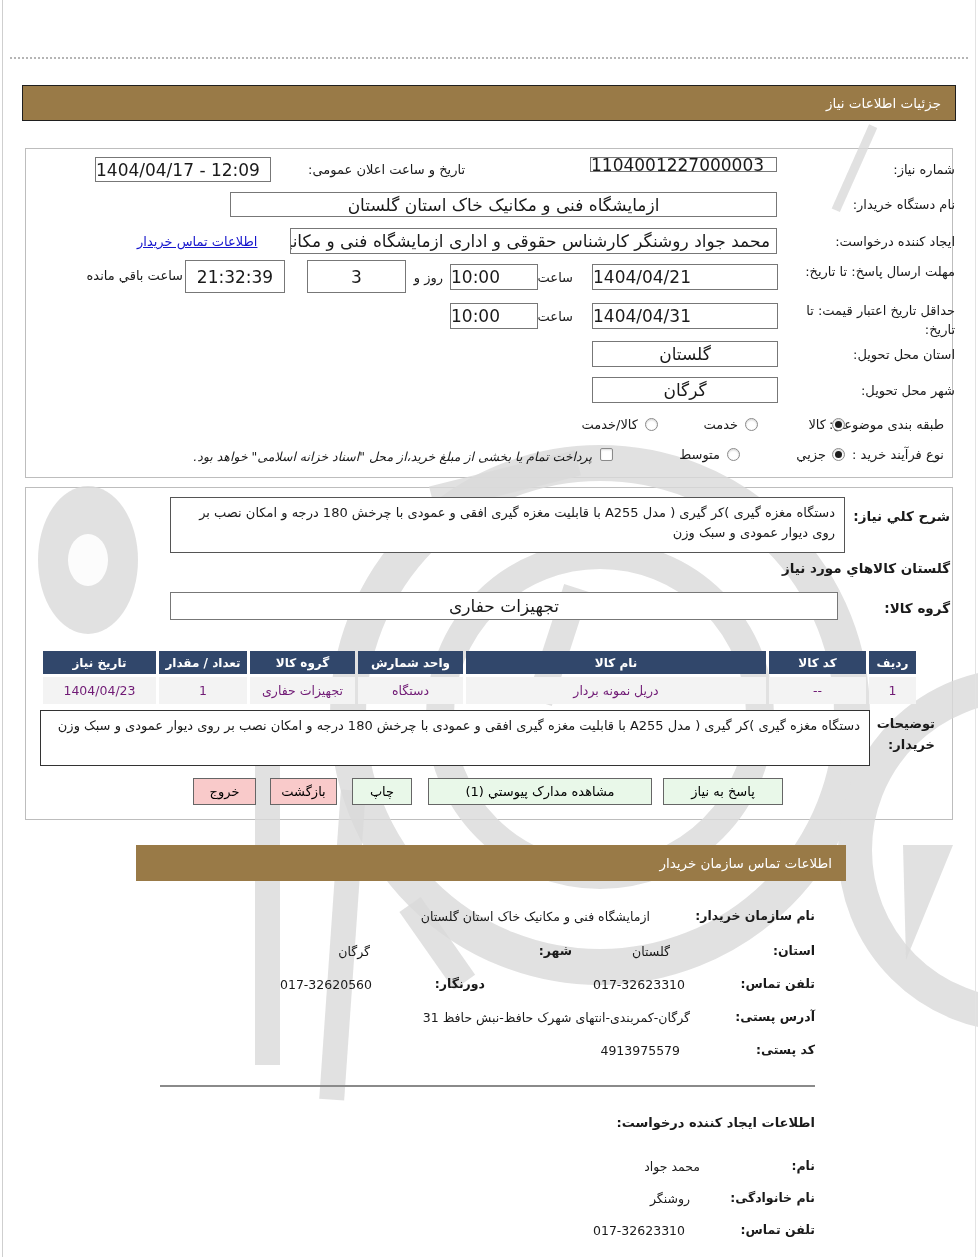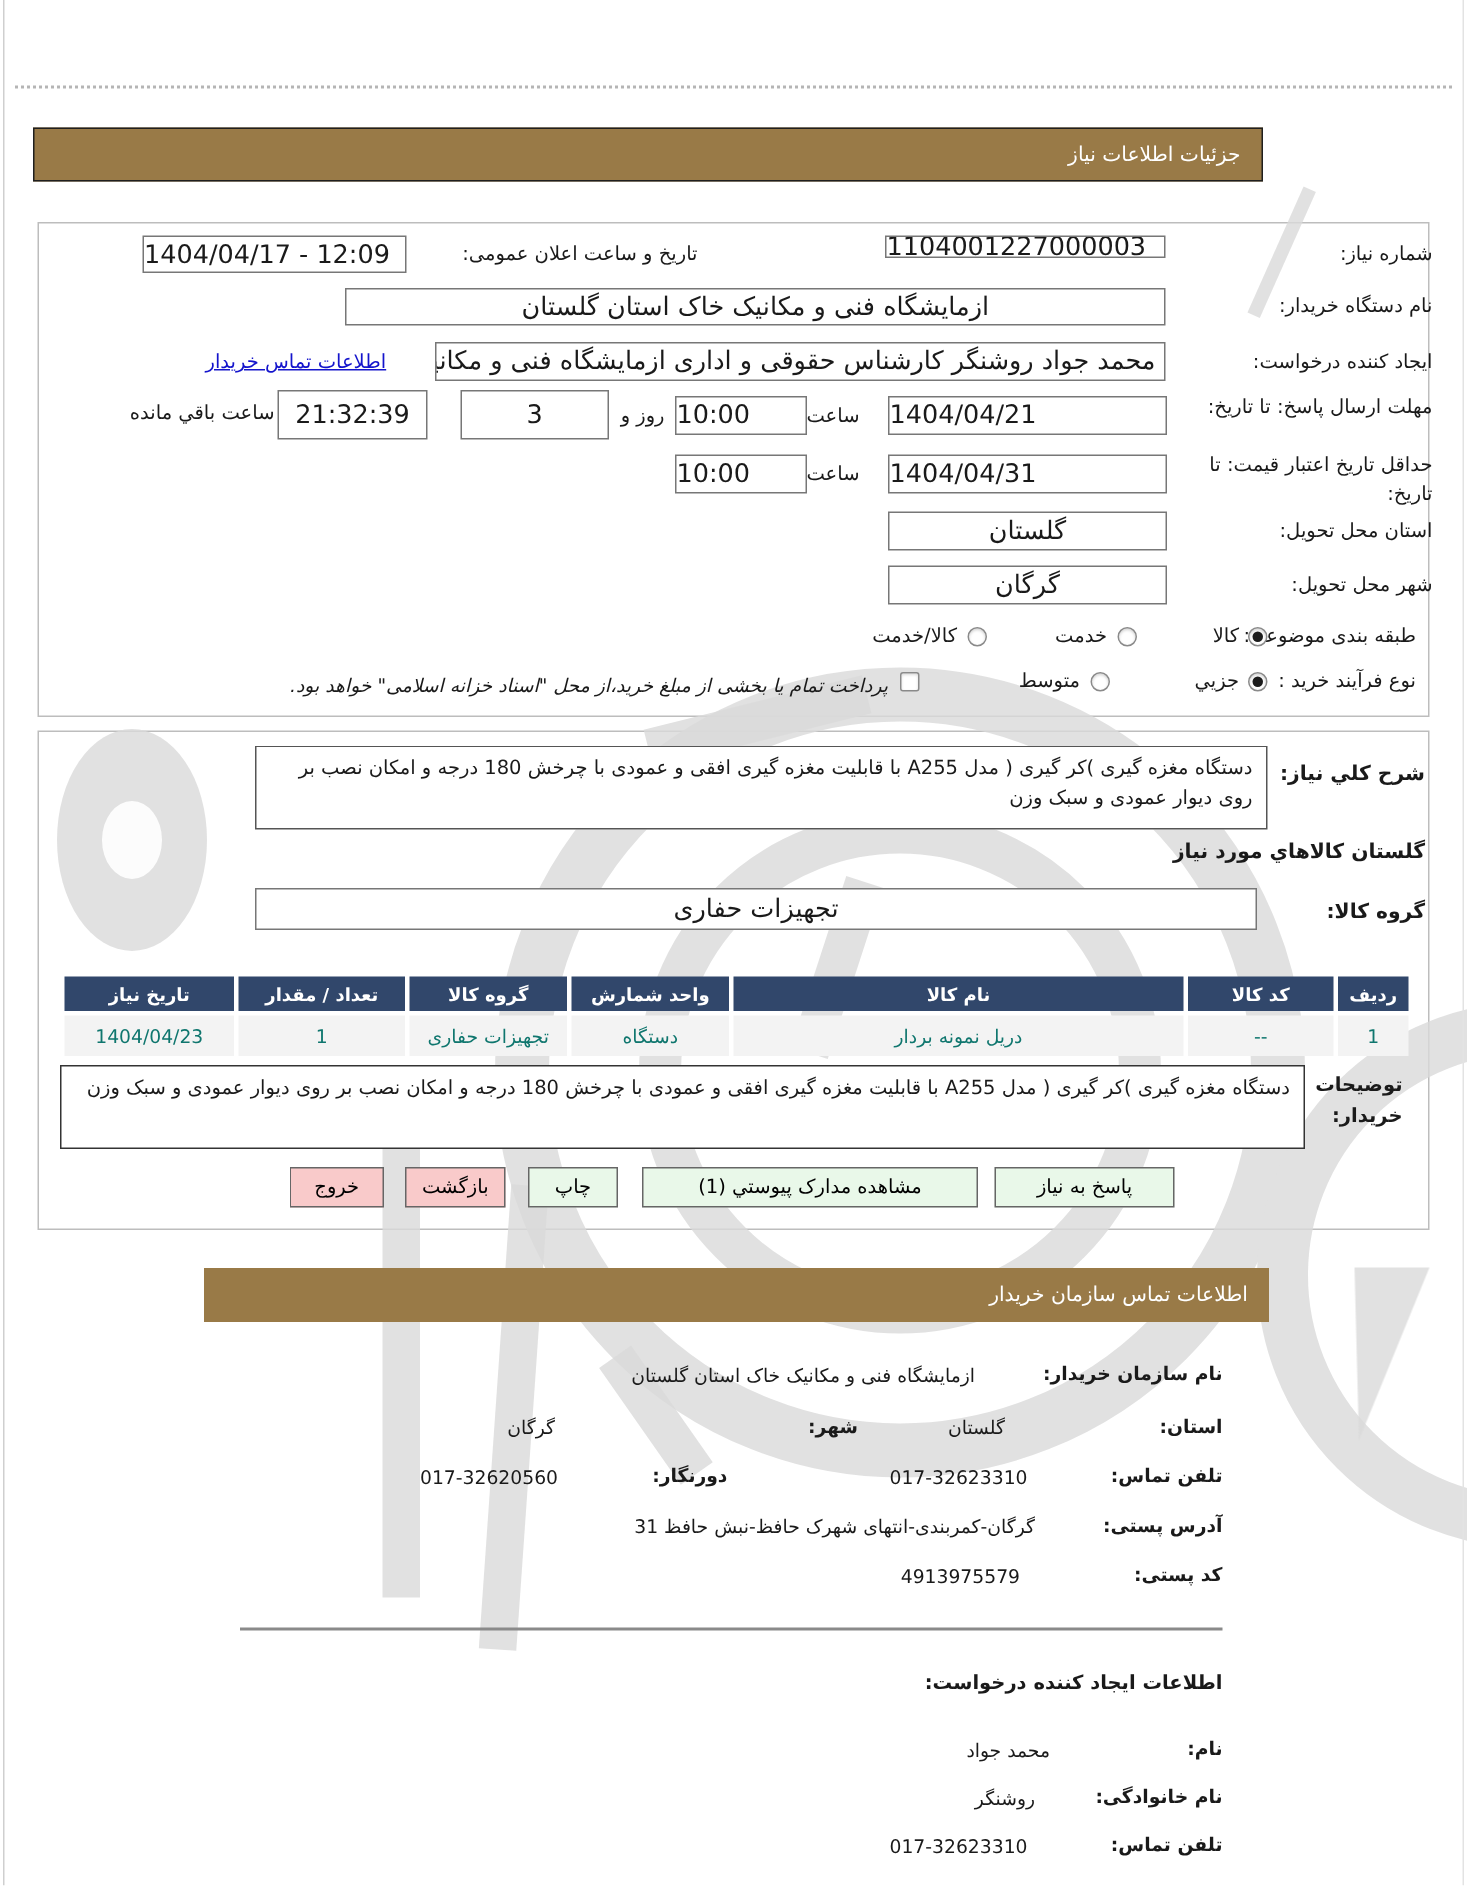--- a/index.html
+++ b/index.html
@@ -19,21 +19,21 @@
   .dotted-sep { left: 10px; top: 57px; width: 958px; border-top: 2px dotted #b5b5b5; z-index: 2; }
   
   .bar {
     background: #997a47;
     color: #ffffff;
     font-size: 13.5px;
     display: flex; align-items: center;
     padding-right: 14px;
     z-index: 3;
   }
-  .bar1 { left: 22px; top: 85px; width: 820px; height: 36px; border: 1px solid #1f1f1f; }
+  .bar1 { left: 22px; top: 85px; width: 934px; height: 36px; border: 1px solid #1f1f1f; }
   .bar2 { left: 136px; top: 845px; width: 710px; height: 36px; }
   
   .panel { border: 1px solid #bdbdbd; background: transparent; z-index: 0; position: absolute; }
   .panel1 { left: 25px; top: 148px; width: 928px; height: 330px; }
   .panel2 { left: 25px; top: 487px; width: 928px; height: 333px; }
   
   .lbl { position: absolute; z-index: 3; font-size: 13px; white-space: nowrap; }
   .lbl2 { position: absolute; z-index: 3; font-size: 13px; width: 155px; text-align: right; line-height: 1.45; }
   .b { font-weight: bold; }
   
@@ -62,21 +62,21 @@
     font-size: 13px; line-height: 1.5;
     padding: 5px 9px; text-align: right; overflow: hidden;
   }
   
   .items { position: absolute; z-index: 3; left: 40px; top: 648px; border-collapse: separate; border-spacing: 3px; }
   .items th {
     background: #31476b; color: #fff; font-weight: bold; font-size: 12px;
     height: 23px; padding: 0 6px; text-align: center; white-space: nowrap;
   }
   .items td {
-    background: #f3f3f3; color: #0f766e; font-size: 12.5px;
+    background: #f3f3f3; color: #701a75; font-size: 12.5px;
     height: 27px; padding: 0 6px; text-align: center; white-space: nowrap;
   }
   
   .btn {
     position: absolute; z-index: 3;
     border: 1px solid #666; font-size: 13px;
     display: flex; align-items: center; justify-content: center;
     height: 27px; top: 778px; cursor: pointer;
     font-family: "DejaVu Sans", "Liberation Sans", sans-serif;
   }
@@ -176,21 +176,21 @@
 <div class="inp c" style="left:170px; top:592px; width:668px; height:28px;">تجهیزات حفاری</div>
 
 <table class="items">
   <tbody>
       <tr>
     <th style="width:47px;">ردیف</th>
     <th style="width:97px;">کد کالا</th>
     <th style="width:300px;">نام کالا</th>
     <th style="width:105px;">واحد شمارش</th>
     <th style="width:105px;">گروه کالا</th>
-    <th style="width:111px;">تعداد / مقدار</th>
+    <th style="width:88px;">تعداد / مقدار</th>
     <th style="width:113px;">تاریخ نیاز</th>
   </tr>
   <tr>
     <td>1</td>
     <td>--</td>
     <td>دریل نمونه بردار</td>
     <td>دستگاه</td>
     <td>تجهیزات حفاری</td>
     <td>1</td>
     <td>1404/04/23</td>

